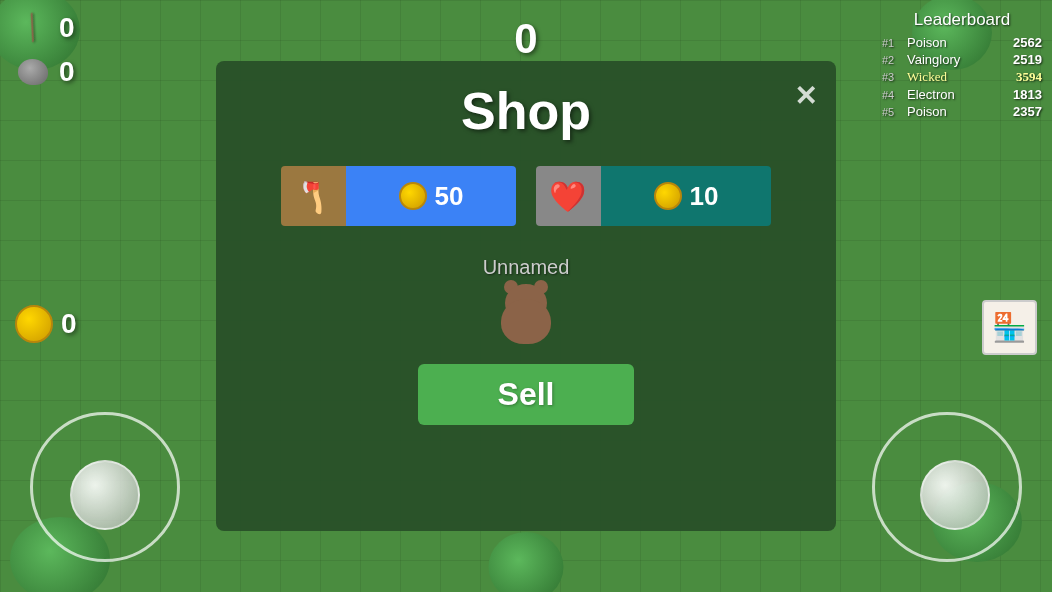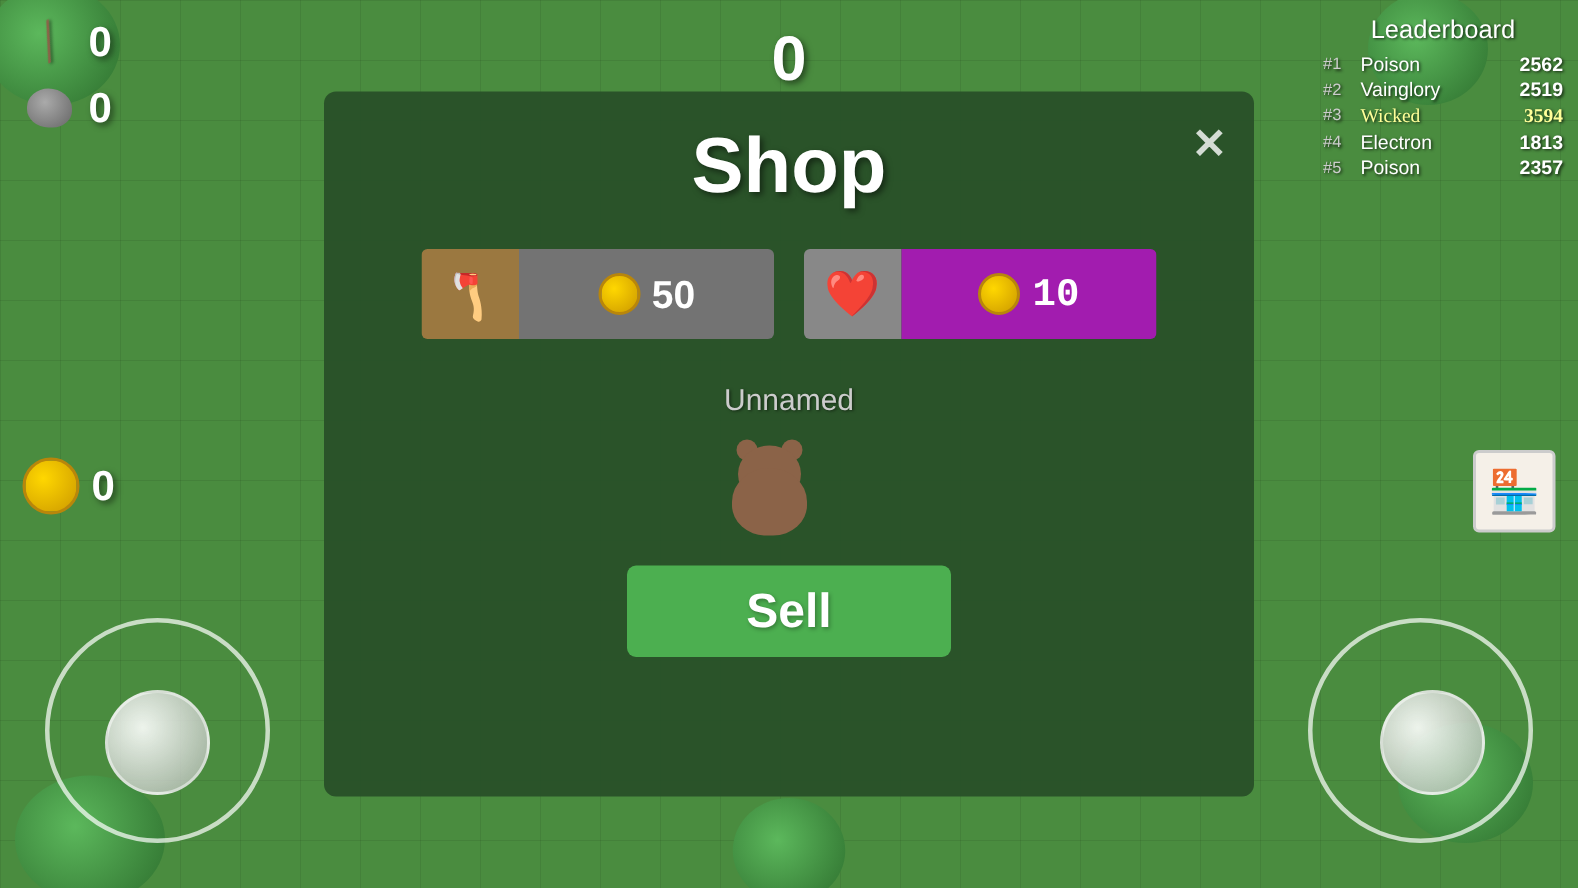--- a/index.html
+++ b/index.html
@@ -254,55 +254,54 @@
       height: 60px;
       display: flex;
       align-items: center;
       justify-content: center;
       font-size: 30px;
       background: #9b7840;
     }
     .shop-item-price {
       width: 170px;
       height: 60px;
-      background: #737373;
+      background: #3b82f6;
       display: flex;
       align-items: center;
       justify-content: center;
       font-size: 26px;
       font-weight: bold;
       color: white;
       gap: 8px;
     }
     .shop-item-icon.health-icon {
       background: #888;
     }
     .shop-item-price.health-price {
-      background: #a21caf;
-      font-family: Liberation Mono, monospace;
+      background: #0f766e;
     }
     .coin-inline {
       width: 28px;
       height: 28px;
       border-radius: 50%;
       background: radial-gradient(circle at 35% 35%, #ffd700, #cc9900);
       border: 2px solid #b8860b;
       display: inline-flex;
       align-items: center;
       justify-content: center;
       font-size: 14px;
       flex-shrink: 0;
     }
 
     
     .player-area {
       display: flex;
       flex-direction: column;
-      align-items: flex-start;
-      gap: 18px;
+      align-items: center;
+      gap: 5px;
       margin-bottom: 20px;
     }
     .player-name {
       font-size: 20px;
       color: #ccc;
       text-shadow: 1px 1px 2px rgba(0,0,0,0.5);
     }
     .player-bear {
       width: 60px;
       height: 60px;

